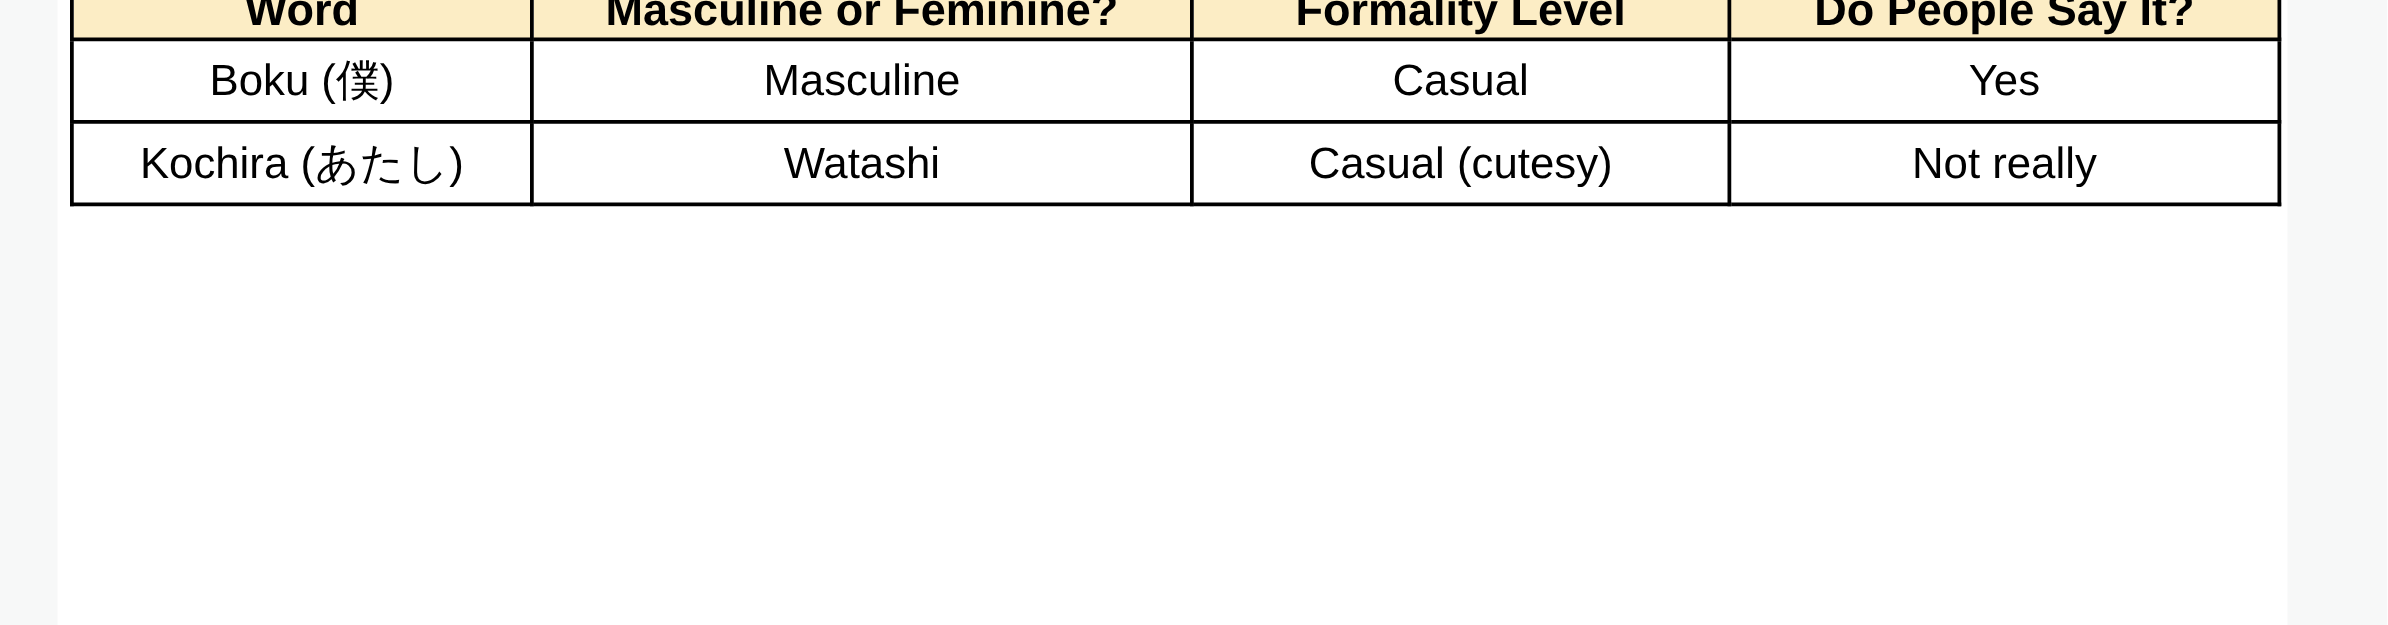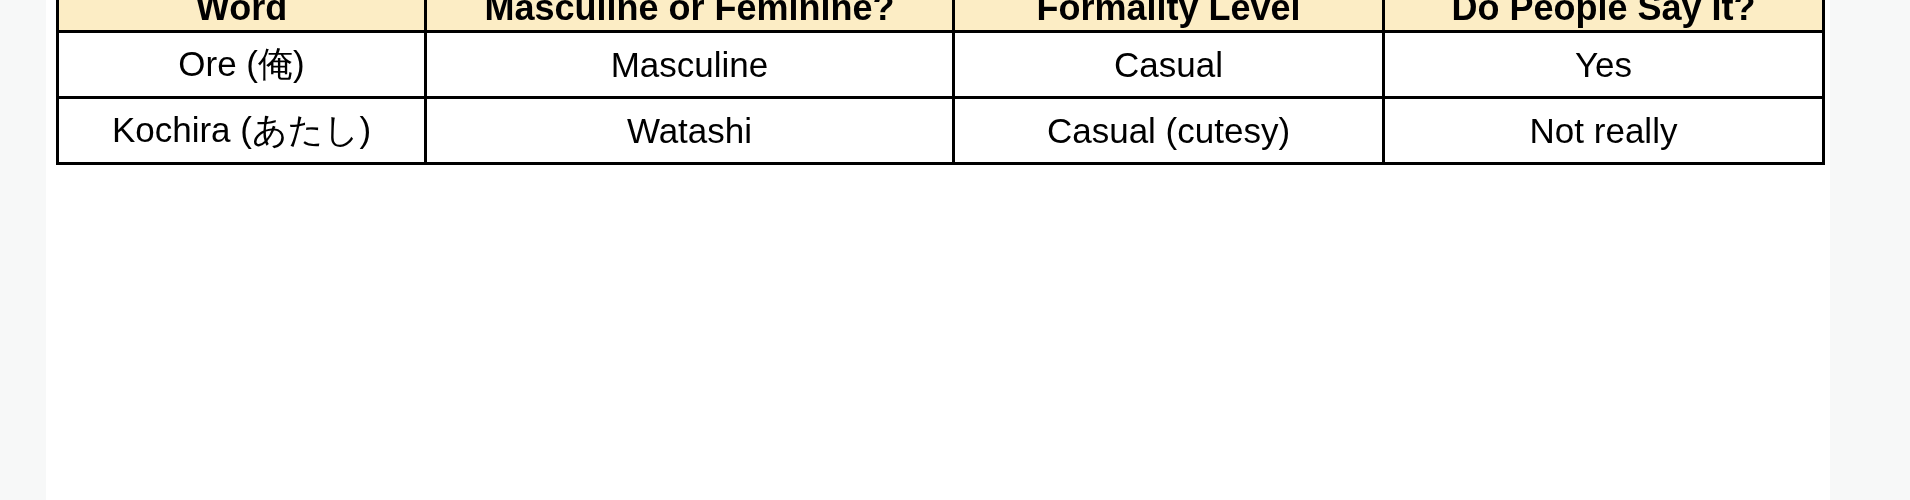--- a/index.html
+++ b/index.html
@@ -76,21 +76,21 @@
       <thead>
         <tr>
           <th>Word</th>
           <th>Masculine or Feminine?</th>
           <th>Formality Level</th>
           <th>Do People Say It?</th>
         </tr>
       </thead>
       <tbody>
           <tr>
-            <td>Ore (俺)</td>
+            <td>Boku (僕)</td>
             <td>Masculine</td>
             <td>Casual</td>
             <td>Yes</td>
           </tr>
           <tr>
             <td>Kochira (あたし)</td>
             <td>Watashi</td>
             <td>Casual (cutesy)</td>
             <td>Not really</td>
           </tr>

